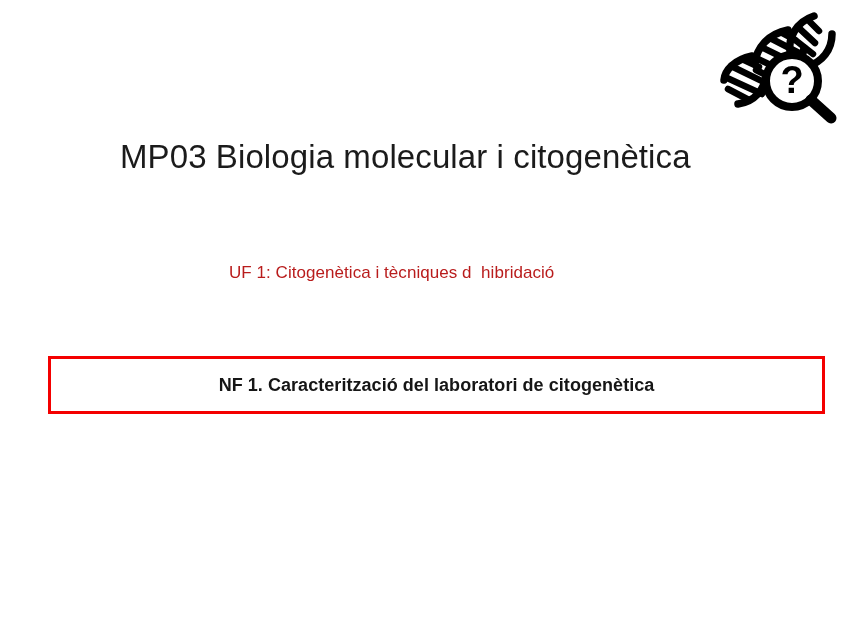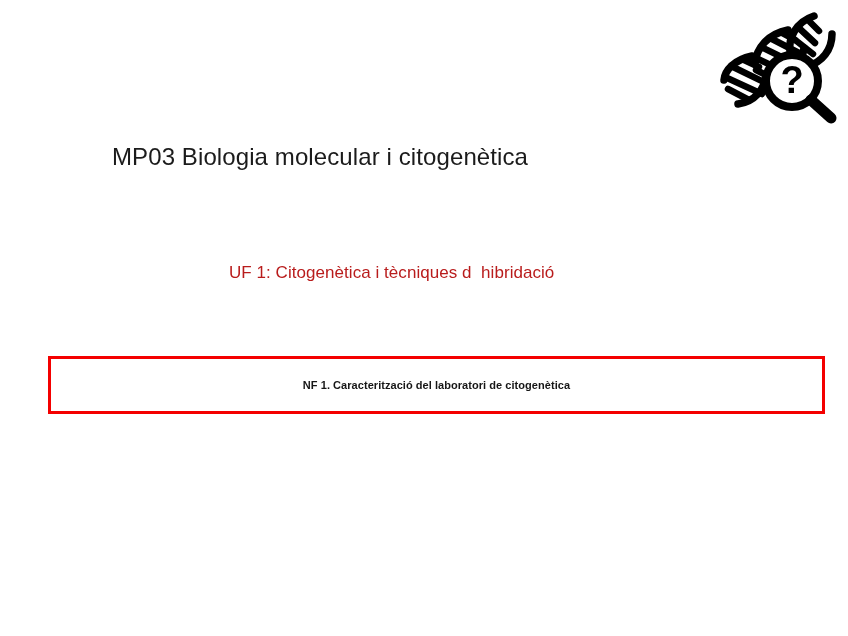--- a/index.html
+++ b/index.html
@@ -30,23 +30,23 @@
   }
   #dna-icon svg {
     display: block;
     width: 122px;
     height: 116px;
   }
 
   
   #slide-title {
     position: absolute;
-    left: 112px;
+    left: 120px;
     top: 136px;
-    font-size: 24px;
+    font-size: 33px;
     line-height: 42px;
     font-weight: 400;
     color: #1b1b1b;
     letter-spacing: 0.1px;
     white-space: pre;
   }
 
   
   #slide-subtitle {
     position: absolute;
@@ -68,21 +68,21 @@
     width: 777px;
     height: 58px;
     box-sizing: border-box;
     border: 3px solid #f40000;
     background: #ffffff;
     display: flex;
     align-items: center;
     justify-content: center;
   }
   #nf-box-text {
-    font-size: 11px;
+    font-size: 18px;
     line-height: 22px;
     font-weight: bold;
     color: #161616;
     letter-spacing: 0.05px;
     white-space: pre;
     text-align: center;
   }
 </style>
 </head>
 <body>

